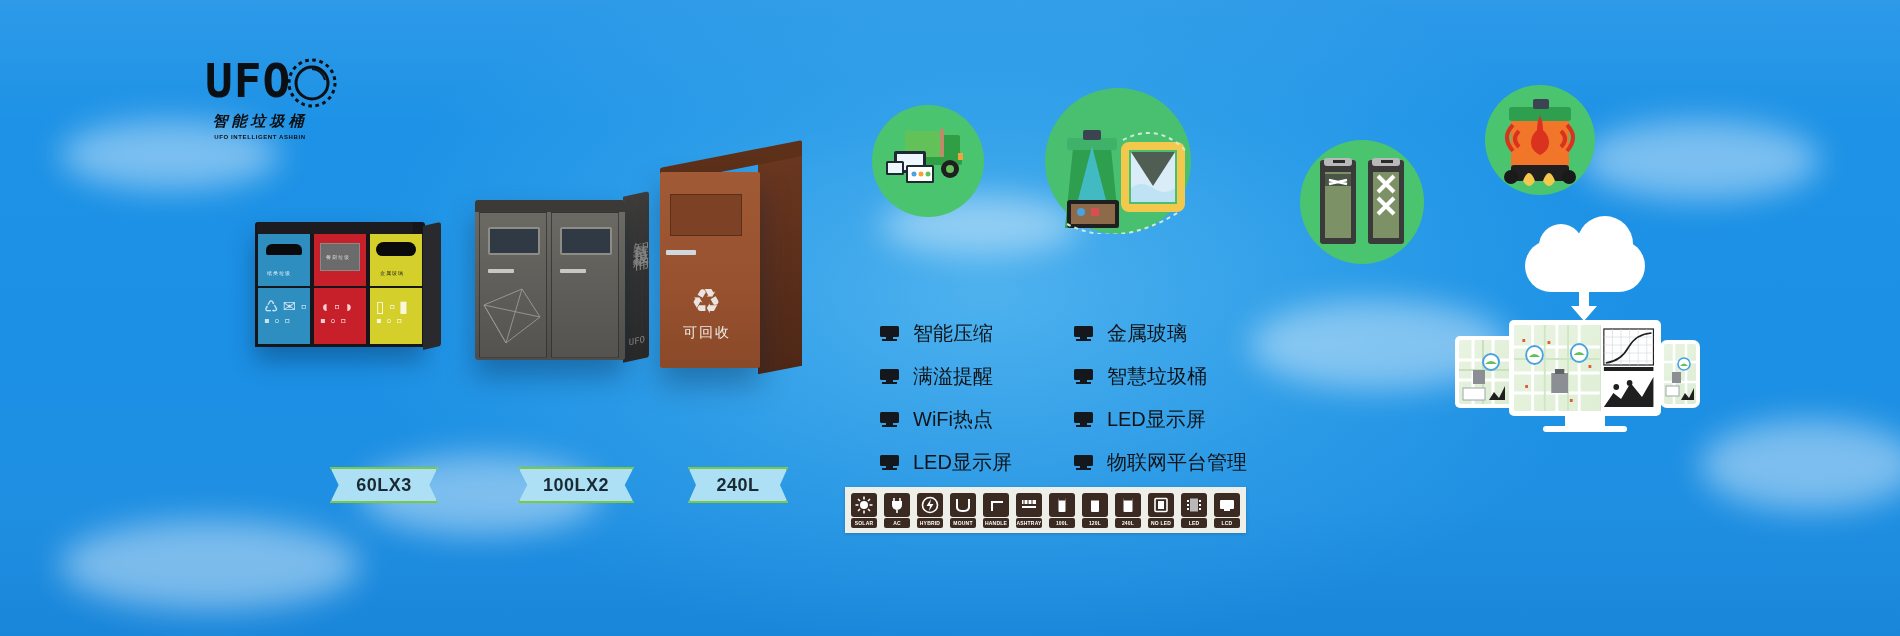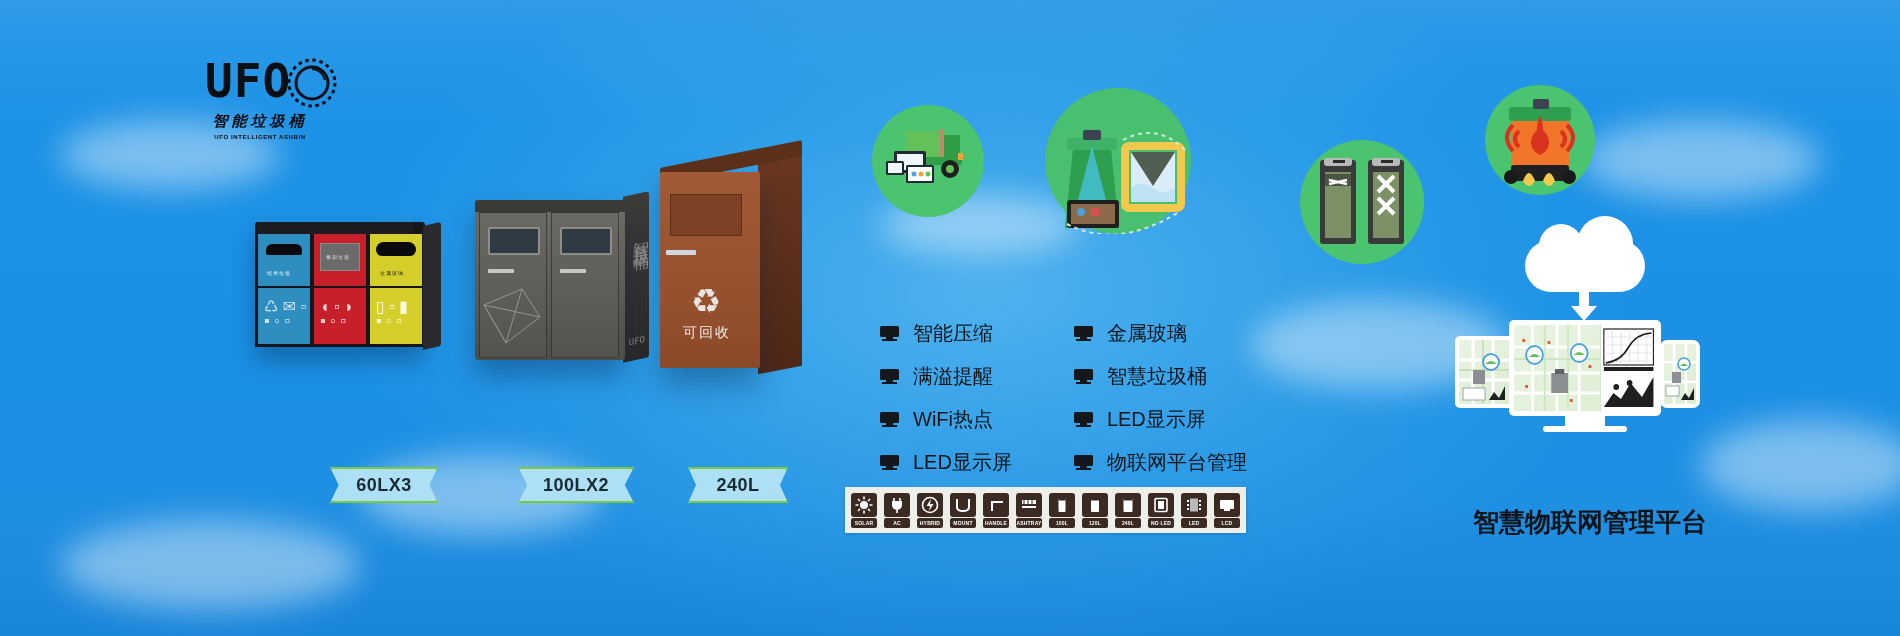--- a/index.html
+++ b/index.html
@@ -532,15 +532,14 @@
           <circle cx="20" cy="20" r="6" fill="#fff" stroke="#4aa3e0" stroke-width="1.6"></circle>
           <path d="M16 22 q4 -5 8 0 z" fill="#63c15a"></path>
           <rect x="8" y="28" width="9" height="11" fill="#8b8f93"></rect>
           <rect x="2" y="42" width="13" height="10" fill="#fff" stroke="#9aa7b0"></rect>
           <path d="M17 56 l4 -7 l4 5 l5 -10 v12z" fill="#1f1f1f"></path>
         </svg>
       </div>
     </div>
   </div>
 
-  <div class="platcap">智慧物联网管理平台</div>
 
 </div>
 
 </body></html>

